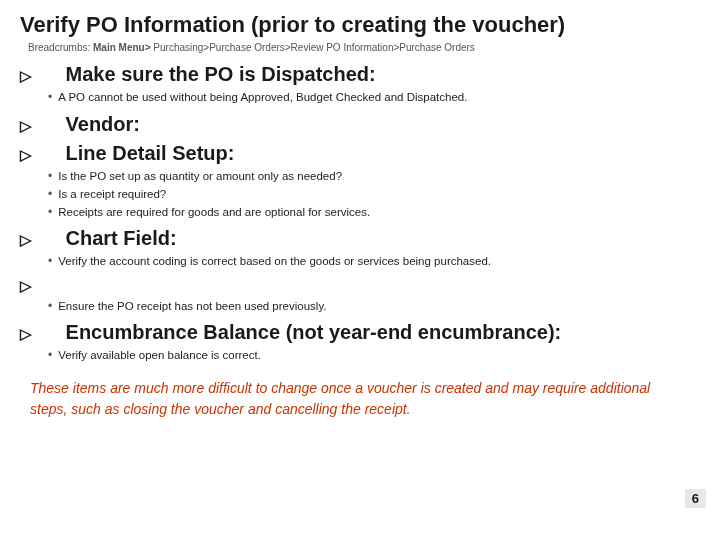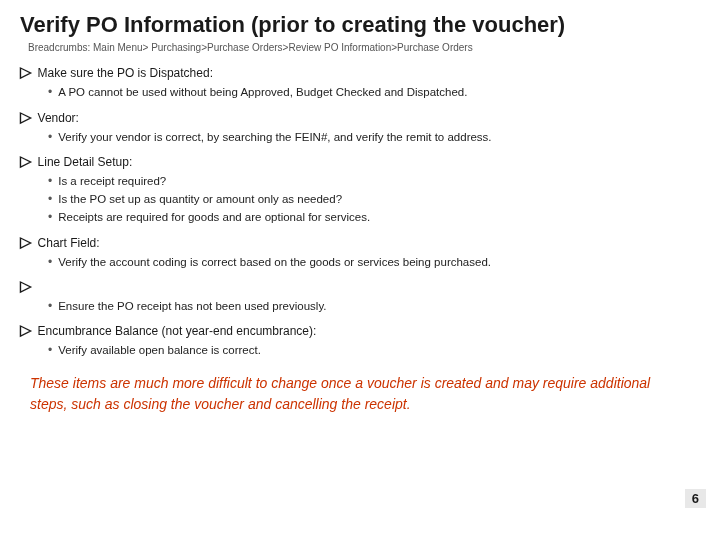--- a/index.html
+++ b/index.html
@@ -32,21 +32,21 @@
     }
 
     .breadcrumb {
       font-size: 10px;
       color: #555;
       margin-bottom: 10px;
       padding-left: 8px;
     }
 
     .breadcrumb .bold {
-      font-weight: normal;
+      font-weight: bold;
       margin-top: 32px;
     }
 
     .section {
       margin-bottom: 6px;
     }
 
     .section-header {
       display: flex;
       align-items: baseline;
@@ -55,23 +55,24 @@
 
     .arrow {
       font-size: 15px;
       font-weight: bold;
       color: #1a1a1a;
       margin-right: 6px;
       font-family: Arial, sans-serif;
     }
 
     .section-title {
-      font-size: 12px;
-      font-weight: normal;
+      font-size: 20px;
+      font-weight: bold;
       color: #1a1a1a;
+      margin-left: 28px;
     }
 
     .bullet-list {
       list-style: none;
       padding-left: 28px;
       margin-top: 1px;
     }
 
     .bullet-list li {
       font-size: 11.5px;
@@ -130,32 +131,29 @@
         </div>
         <ul class="bullet-list">
           <li>A PO cannot be used without being Approved, Budget Checked and Dispatched.</li>
         </ul>
       </div>
       <div class="section">
         <div class="section-header">
           <span class="arrow">▷</span>
           <span class="section-title">Vendor:</span>
         </div>
-        <ul class="bullet-list">
-          <li>Verify your vendor is correct, by searching the FEIN#, and verify the remit to address.</li>
-        </ul>
       </div>
       <div class="section">
         <div class="section-header">
           <span class="arrow">▷</span>
           <span class="section-title">Line Detail Setup:</span>
         </div>
         <ul class="bullet-list">
+          <li>Is the PO set up as quantity or amount only as needed?</li>
           <li>Is a receipt required?</li>
-          <li>Is the PO set up as quantity or amount only as needed?</li>
           <li>Receipts are required for goods and are optional for services.</li>
         </ul>
       </div>
       <div class="section">
         <div class="section-header">
           <span class="arrow">▷</span>
           <span class="section-title">Chart Field:</span>
         </div>
         <ul class="bullet-list">
           <li>Verify the account coding is correct based on the goods or services being purchased.</li>

